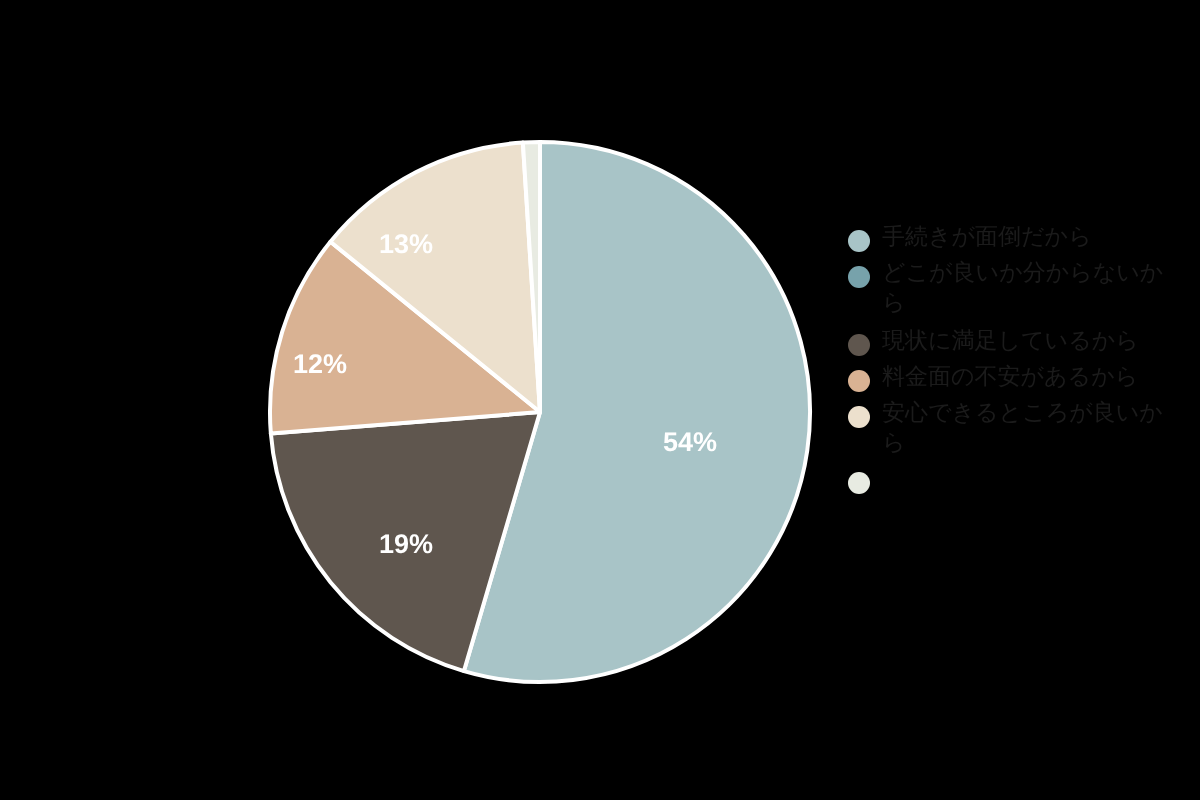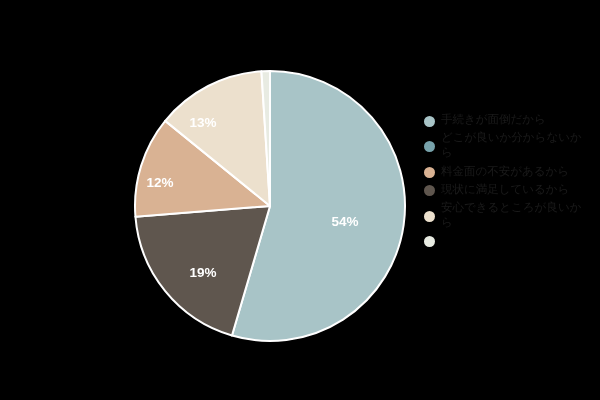--- a/index.html
+++ b/index.html
@@ -41,21 +41,21 @@
     text-anchor: middle;
   }
   .legend {
     position: absolute;
     left: 424px;
     top: 112px;
     width: 176px;
   }
   .legend-item {
     display: flex;
-    align-items: center;
+    align-items: flex-start;
     margin-bottom: 3px;
     line-height: 1;
   }
   .legend-swatch {
     width: 11px;
     height: 11px;
     border-radius: 50%;
     flex: 0 0 11px;
     margin-top: 3px;
     margin-right: 6px;
@@ -96,26 +96,26 @@
   <div class="legend" id="legend">
       <div class="legend-item">
         <span class="legend-swatch" style="background: rgb(168, 196, 199);"></span>
         <span class="legend-label">手続きが面倒だから</span>
       </div>
       <div class="legend-item">
         <span class="legend-swatch" style="background: rgb(119, 162, 171);"></span>
         <span class="legend-label">どこが良いか分からないから</span>
       </div>
       <div class="legend-item">
+        <span class="legend-swatch" style="background: rgb(95, 86, 78);"></span>
+        <span class="legend-label">現状に満足しているから</span>
+      </div>
+      <div class="legend-item">
         <span class="legend-swatch" style="background: rgb(217, 178, 147);"></span>
         <span class="legend-label">料金面の不安があるから</span>
-      </div>
-      <div class="legend-item">
-        <span class="legend-swatch" style="background: rgb(95, 86, 78);"></span>
-        <span class="legend-label">現状に満足しているから</span>
       </div>
       <div class="legend-item">
         <span class="legend-swatch" style="background: rgb(236, 224, 205);"></span>
         <span class="legend-label">安心できるところが良いから</span>
       </div>
       <div class="legend-item">
         <span class="legend-swatch" style="background: rgb(232, 235, 226);"></span>
       </div>
     </div>
 

